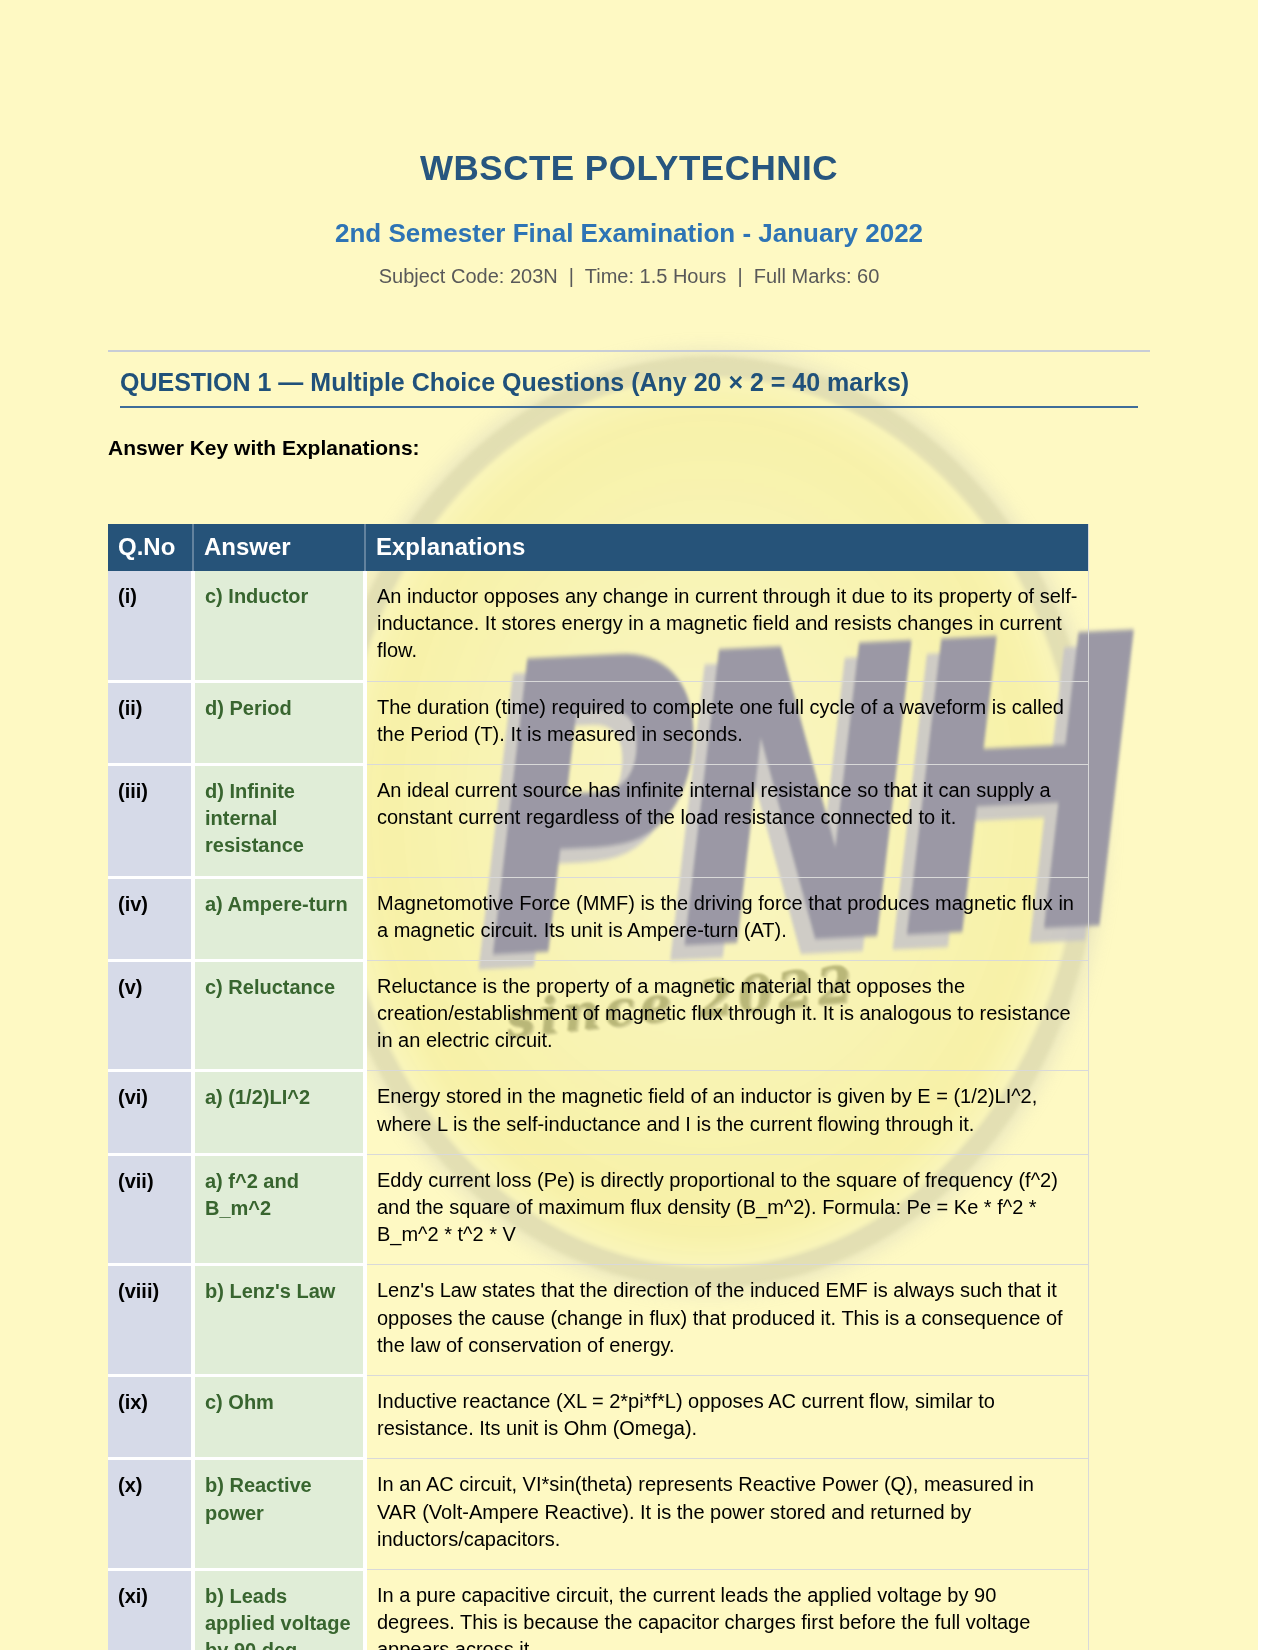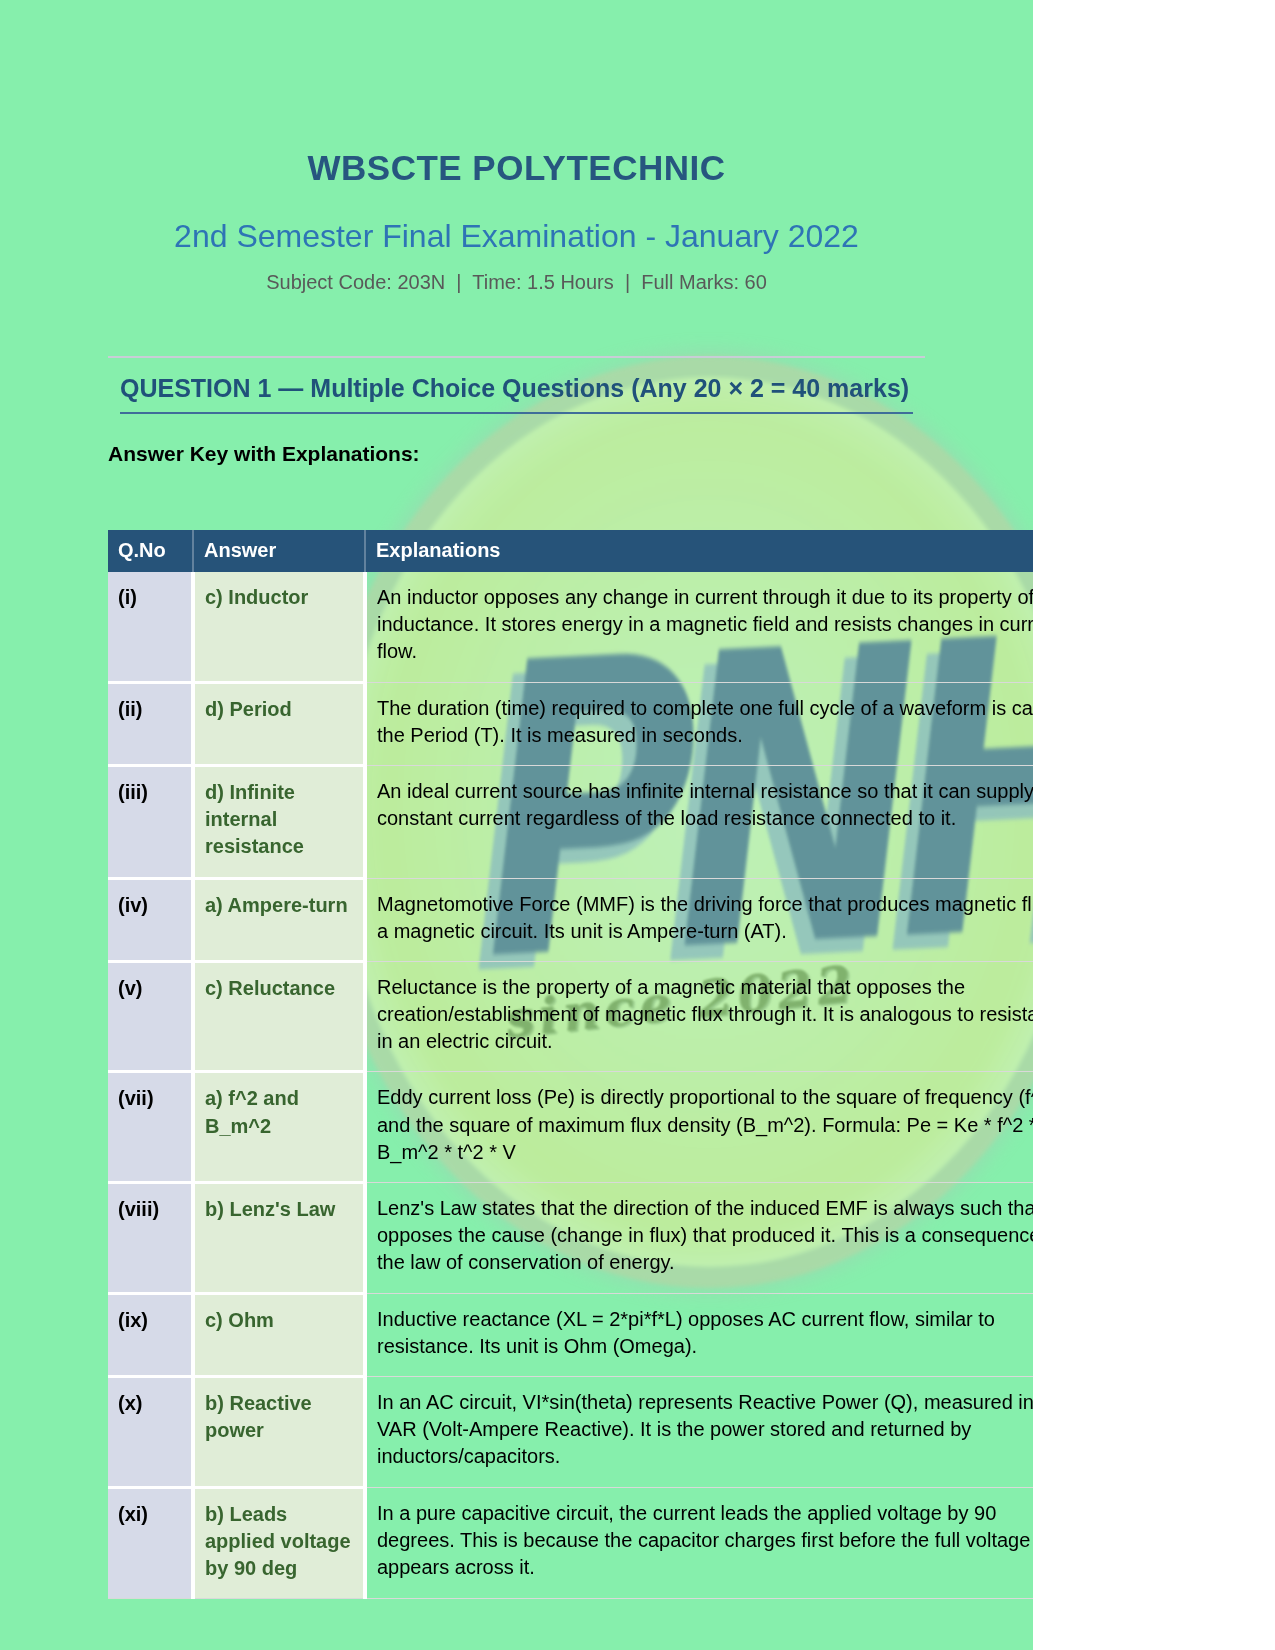--- a/index.html
+++ b/index.html
@@ -19,21 +19,21 @@
   *{box-sizing:border-box;}
   html,body{margin:0;padding:0;}
   body{
     width:1275px;height:1650px;
     background:#ffffff;
     font-family:"Liberation Sans","DejaVu Sans",sans-serif;
     color:#000;
     position:relative;
     overflow:hidden;
   }
-  .page{position:relative;width:1033px;height:1650px;background:#86efac;overflow:hidden;}
+  .page{position:relative;width:1258px;height:1650px;background:#fef9c3;overflow:hidden;}
 
   
   .watermark{position:absolute;inset:0;z-index:1;opacity:.52;pointer-events:none;}
   .wm-circle{
     position:absolute;left:318px;top:356px;width:782px;height:932px;
     border-radius:50%;
     border:21px solid rgba(178,178,178,.62);
     background:radial-gradient(ellipse at 50% 48%,
       rgba(247,244,198,.95) 0%,
       rgba(243,238,163,.95) 42%,
@@ -69,21 +69,21 @@
   }
 
   
   .content{position:relative;z-index:2;padding:0 108px;}
   .doc-header{text-align:center;padding-top:148px;}
   .doc-title{
     margin:0 0 30px;font-size:35px;font-weight:bold;
     color:var(--title-blue);letter-spacing:.5px;
   }
   .doc-subtitle{
-    margin:8px 0 16px;font-size:32px;font-weight:normal;
+    margin:8px 0 16px;font-size:26px;font-weight:bold;
     color:var(--subtitle-blue);
   }
   .doc-subject{margin:0 0 13px;font-size:23.5px;font-weight:bold;color:#0c0c0c;}
   .doc-meta{font-size:20px;color:var(--meta-gray);white-space:pre;text-align:center;}
 
   .top-rule{border:none;border-top:2px solid var(--rule-gray);margin:62px 0 0;}
 
   .q-heading{
     margin:16px 12px 0;font-size:25px;font-weight:bold;
     color:var(--heading-blue);
@@ -95,21 +95,21 @@
     margin-top:64px;width:980px;
     border-collapse:collapse;table-layout:fixed;
     font-size:20px;
     border-right:1px solid #d9d9d9;
   }
   table.answers col.c-qno{width:85px;}
   table.answers col.c-ans{width:172px;}
   table.answers col.c-exp{width:723px;}
   table.answers th{
     background:var(--header-bg);color:#fff;
-    text-align:left;font-weight:bold;font-size:20px;
+    text-align:left;font-weight:bold;font-size:24px;
     padding:9px 10px 10px;
   }
   table.answers th.col-qno,table.answers th.col-ans{border-right:2px solid rgba(255,255,255,.28);}
   table.answers td{
     vertical-align:top;
     padding:12px 10px 16px;
     line-height:1.36;
   }
   td.qno{
     background:var(--qno-bg);font-weight:bold;
@@ -184,20 +184,25 @@
             <td class="qno">(iv)</td>
             <td class="ans">a) Ampere-turn</td>
             <td class="exp">Magnetomotive Force (MMF) is the driving force that produces magnetic flux in a magnetic circuit. Its unit is Ampere-turn (AT).</td>
           </tr>
           <tr>
             <td class="qno">(v)</td>
             <td class="ans">c) Reluctance</td>
             <td class="exp">Reluctance is the property of a magnetic material that opposes the creation/establishment of magnetic flux through it. It is analogous to resistance in an electric circuit.</td>
           </tr>
           <tr>
+            <td class="qno">(vi)</td>
+            <td class="ans">a) (1/2)LI^2</td>
+            <td class="exp">Energy stored in the magnetic field of an inductor is given by E = (1/2)LI^2, where L is the self-inductance and I is the current flowing through it.</td>
+          </tr>
+          <tr>
             <td class="qno">(vii)</td>
             <td class="ans">a) f^2 and B_m^2</td>
             <td class="exp">Eddy current loss (Pe) is directly proportional to the square of frequency (f^2) and the square of maximum flux density (B_m^2). Formula: Pe = Ke * f^2 * B_m^2 * t^2 * V</td>
           </tr>
           <tr>
             <td class="qno">(viii)</td>
             <td class="ans">b) Lenz's Law</td>
             <td class="exp">Lenz's Law states that the direction of the induced EMF is always such that it opposes the cause (change in flux) that produced it. This is a consequence of the law of conservation of energy.</td>
           </tr>
           <tr>

